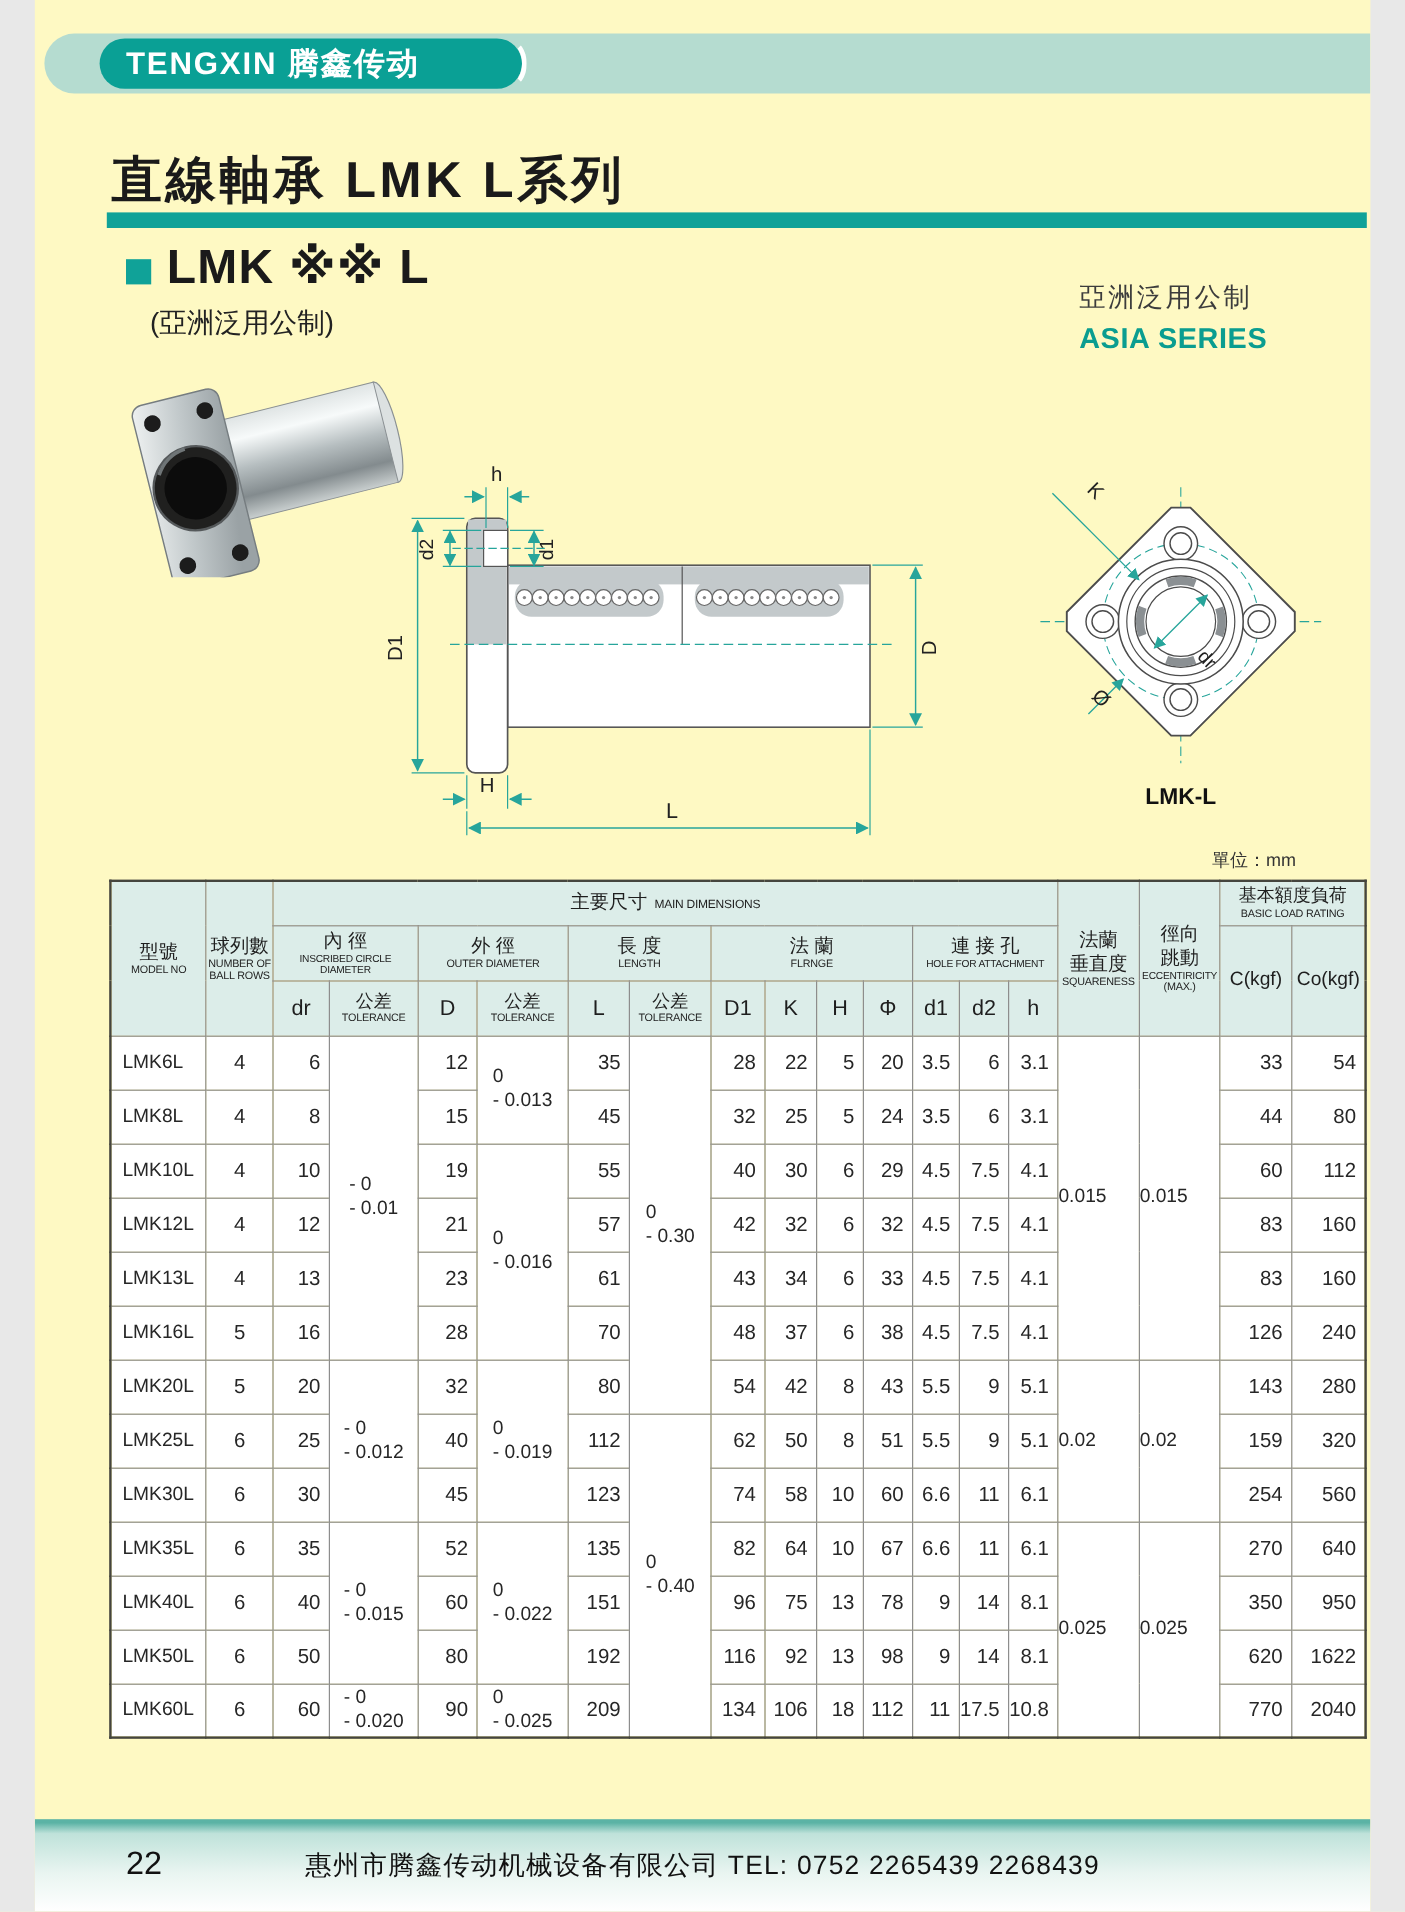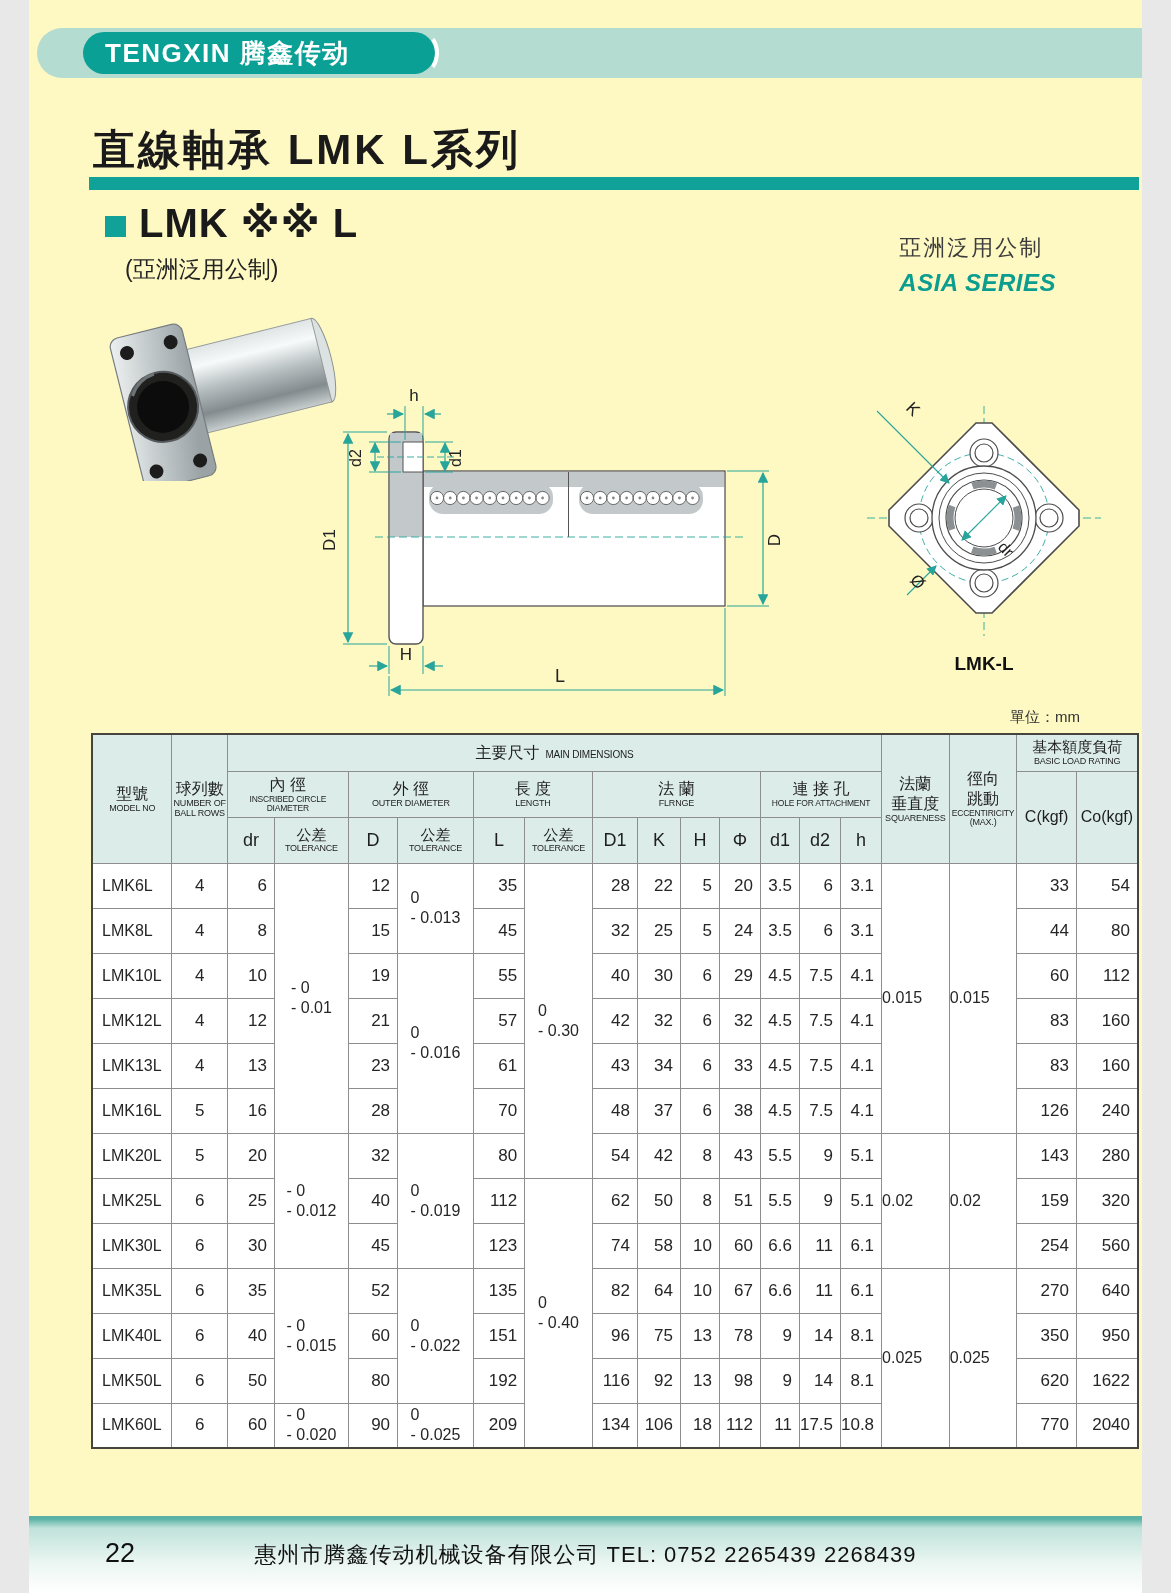--- a/index.html
+++ b/index.html
@@ -22,21 +22,21 @@
   .page-title { position:absolute; left:64px; top:122px; font-size:42px; font-weight:700;
     color:#1a1a1a; letter-spacing:3px; }
   .title-bar { position:absolute; left:60px; top:177px; width:1050px; height:13px; background:#10a298; }
   .series-row { position:absolute; left:76px; top:200px; width:1048px; }
   .series-left { display:flex; align-items:center; }
   .bullet { width:21px; height:21px; background:#10a298; margin-right:13px; margin-top:6px; }
   .series-code { font-size:40px; font-weight:700; color:#1a1a1a; letter-spacing:1px; }
   .series-sub { position:absolute; left:96px; top:254px; font-size:23px; color:#222; }
   .region { position:absolute; right:86px; top:205px; text-align:left;margin-top:28px; }
   .region-zh { font-size:22px; color:#3c3c3c; letter-spacing:2px; }
-  .region-en { font-size:24px; color:#0a9d90; font-weight:700; margin-top:6px; letter-spacing:0.5px;font-style:italic; }
+  .region-en { font-size:24px; color:#0a9d90; font-weight:700; margin-top:6px; letter-spacing:0.5px; }
   
   .photo-box { position:absolute; left:66px; top:306px; }
   .side-view-box { position:absolute; left:288px; top:374px; }
   .end-view-box { position:absolute; left:830px; top:378px; }
   .unit-note { position:absolute; right:62px; top:708px; font-size:15px; color:#333; }
   
   .table-wrap { position:absolute; left:62px; top:733px; width:1048px; }
   table { border-collapse:collapse; table-layout:fixed; width:1048px; border:2.5px solid #45453e; }
   th, td { border:1px solid #8d8d8d; overflow:hidden; }
   thead th { background:#dcede9; font-weight:400; text-align:center; vertical-align:middle; padding:2px 1px;margin-left:44px; }

